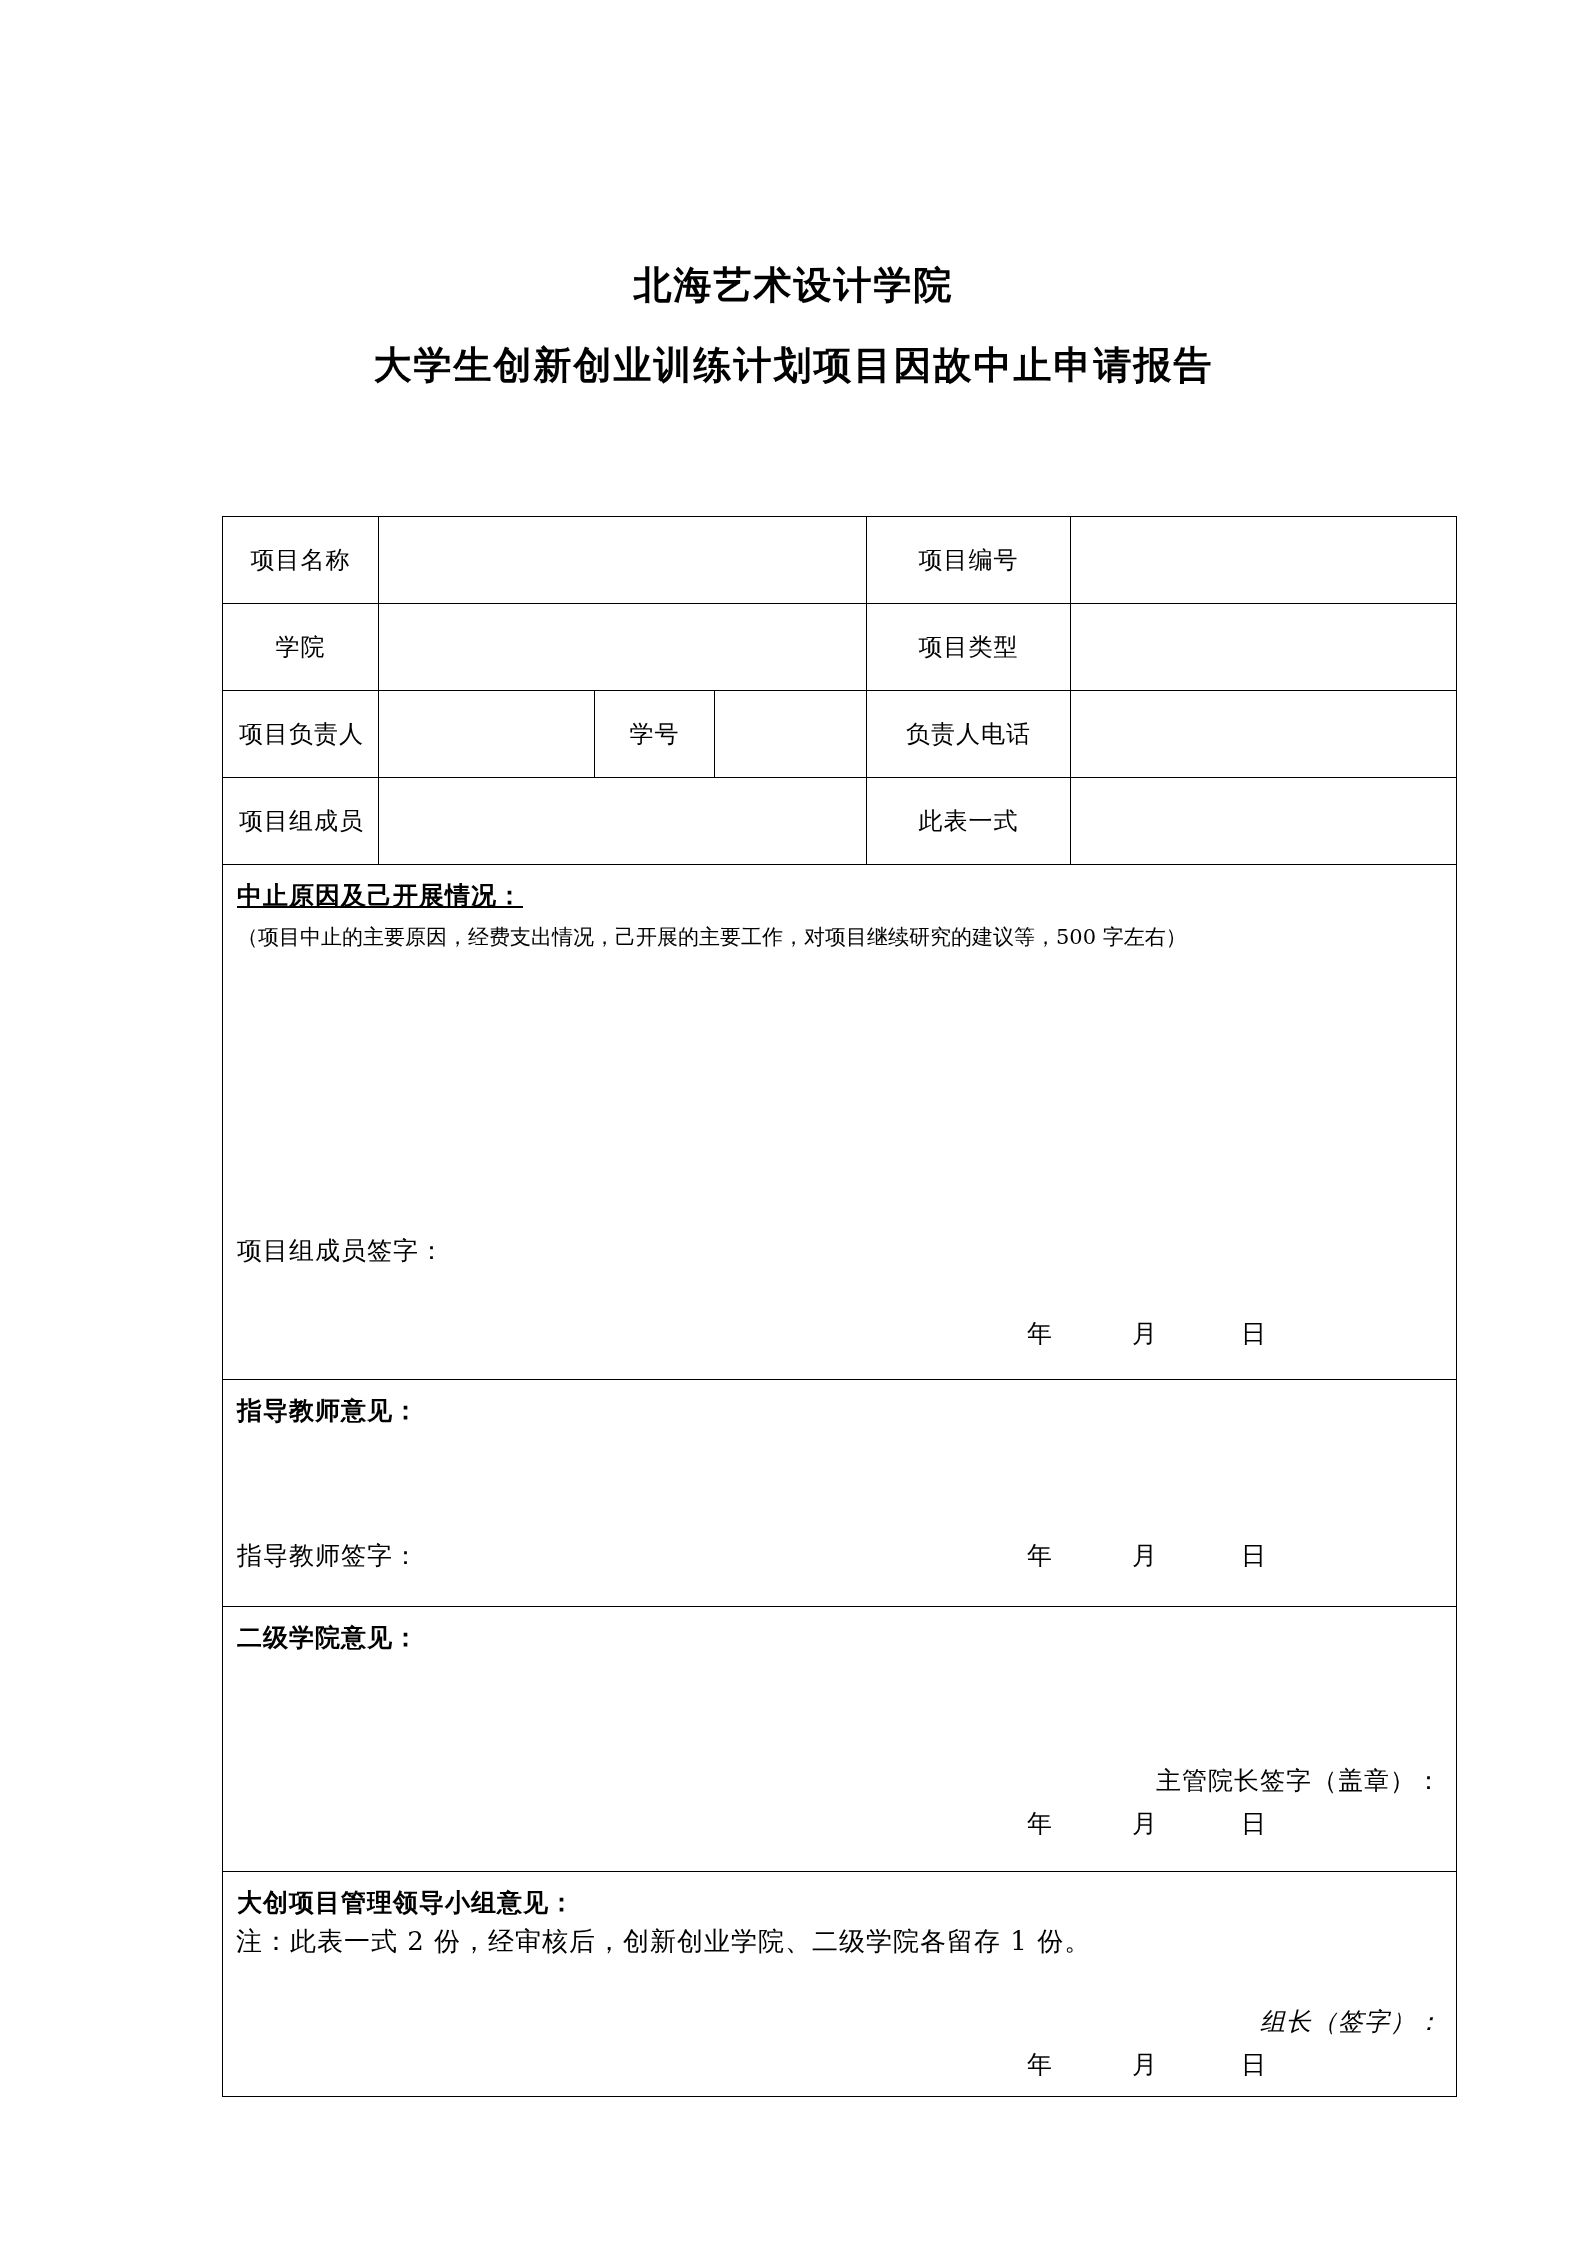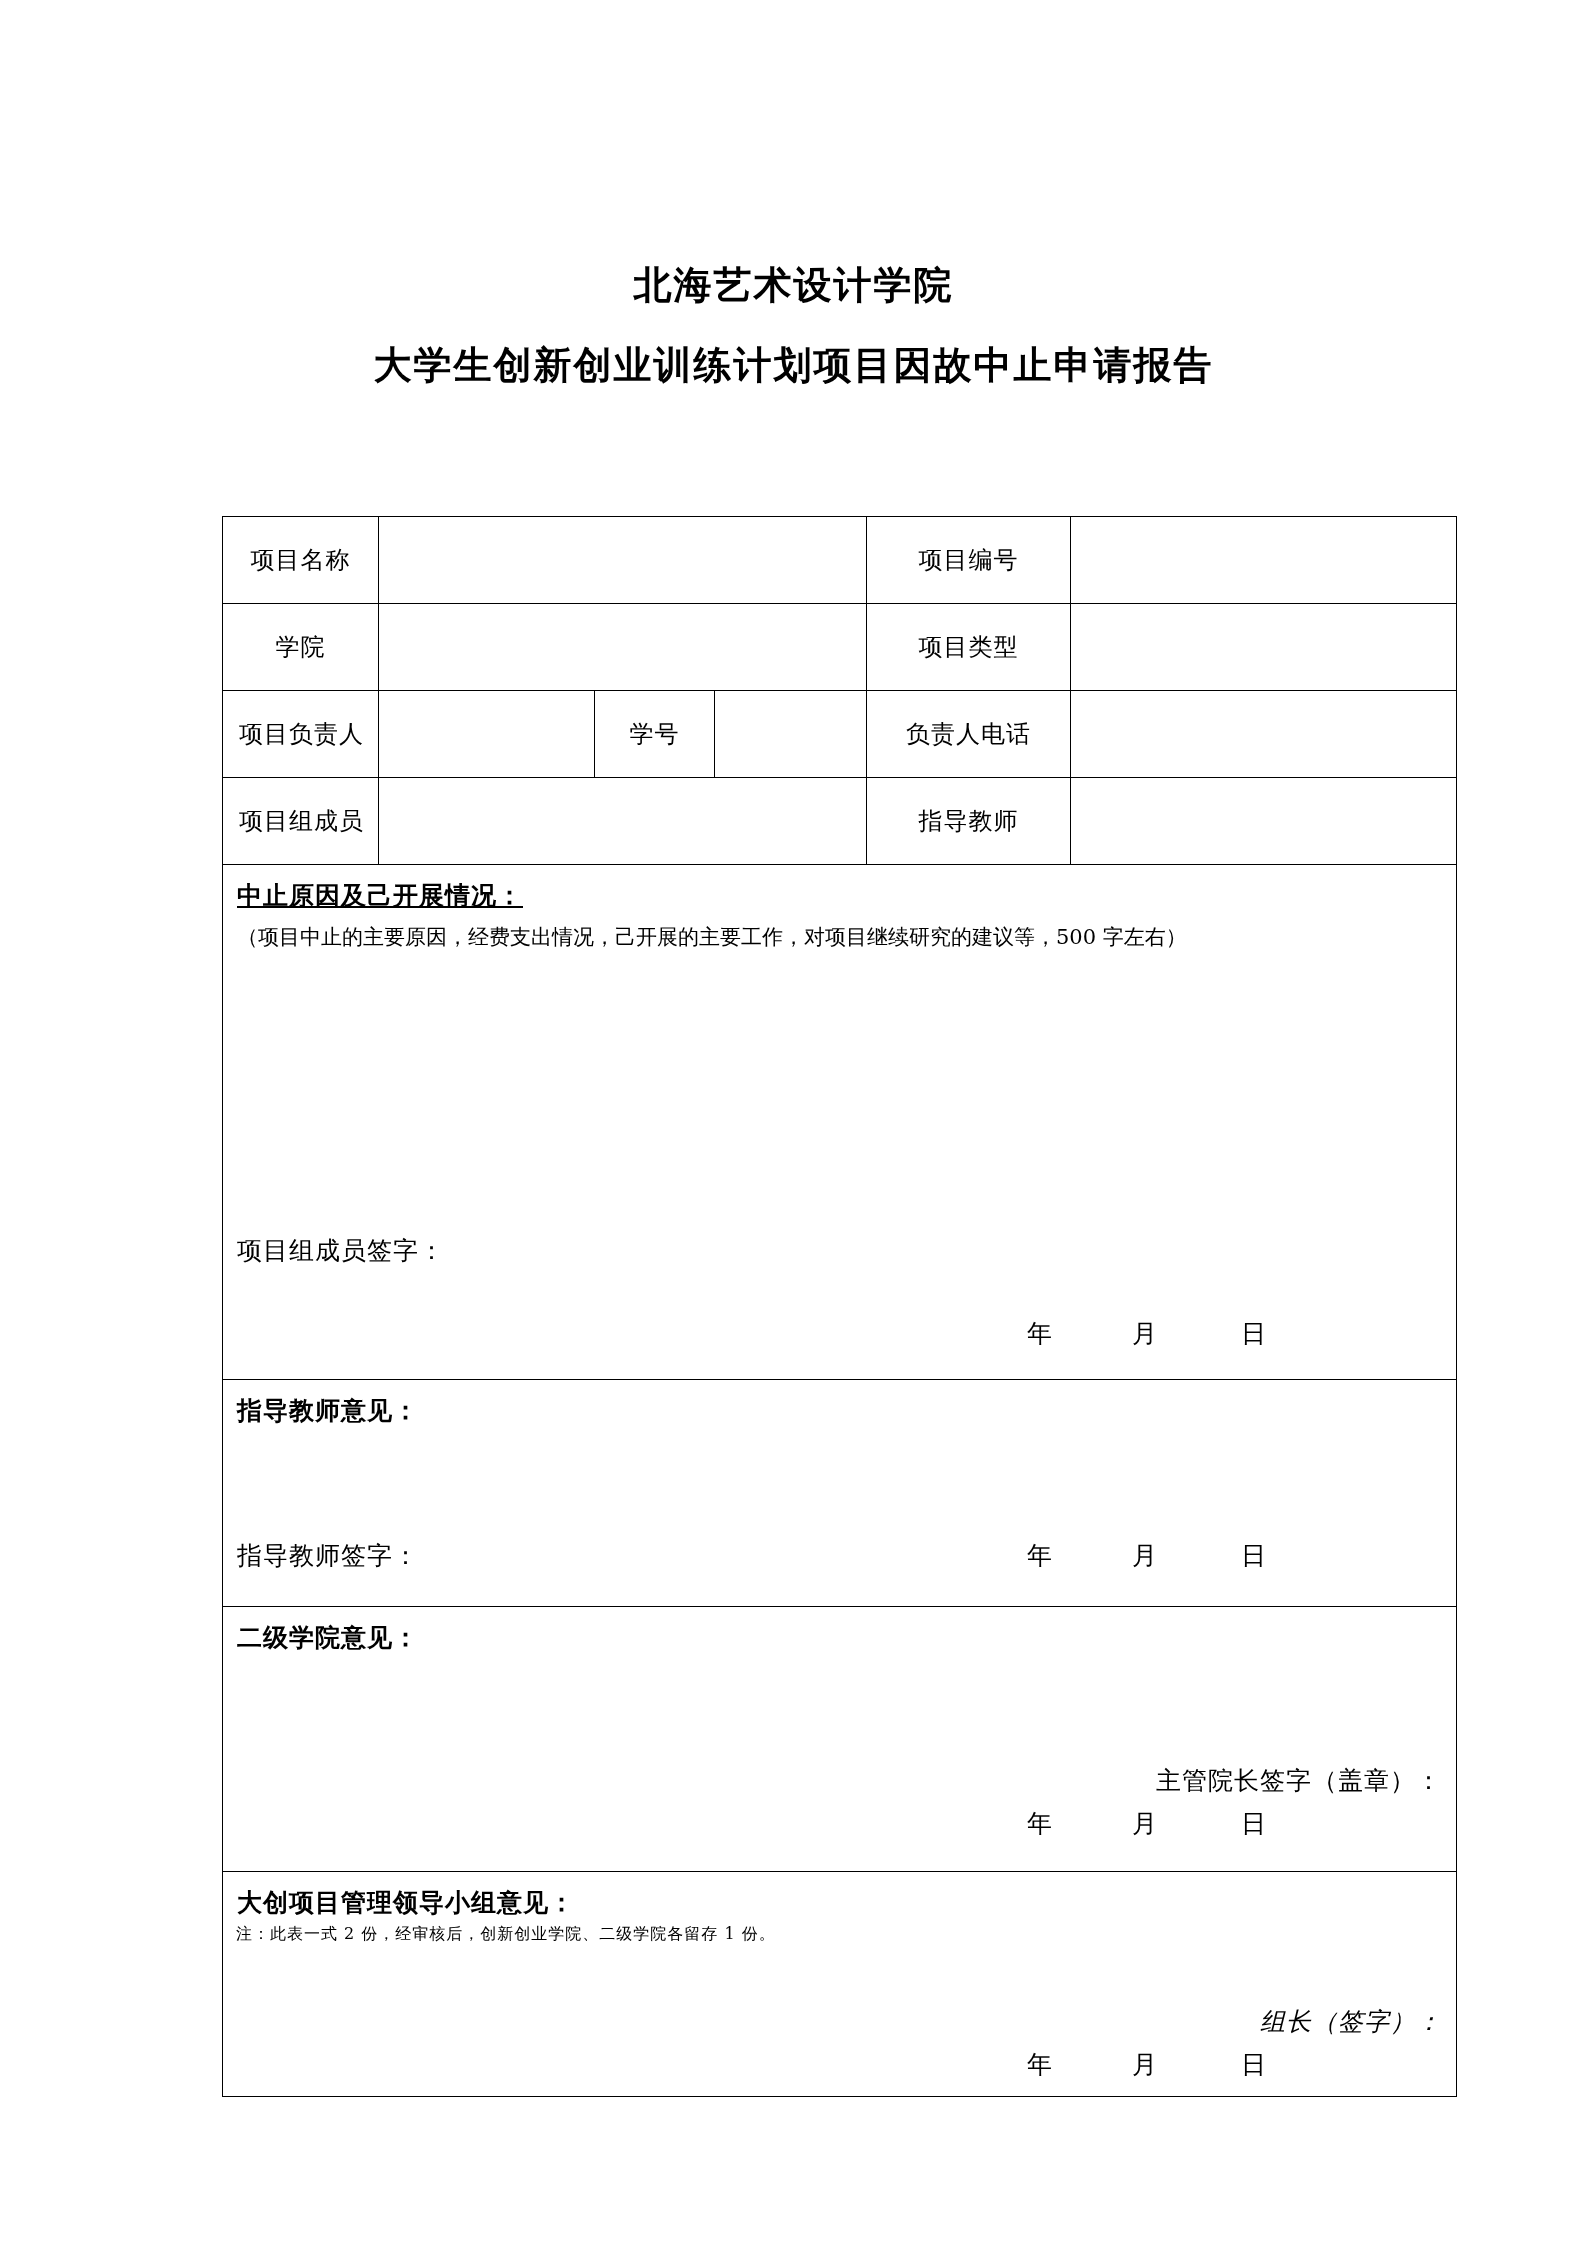--- a/index.html
+++ b/index.html
@@ -98,21 +98,21 @@
     letter-spacing: 1px;
   }
   .date-row span {
     display: inline-block;
   }
 
   .note {
     position: absolute;
     left: 236px;
     top: 1924px;
-    font-size: 16px;
+    font-size: 26px;
     letter-spacing: 1px;
   }
 
   .centered-sig {
     text-align: right;
     font-size: 25px;
     letter-spacing: 1px;
   }
 </style>
 </head>
@@ -156,21 +156,21 @@
         <td class="blank"></td>
         <td class="lbl">学号</td>
         <td class="blank"></td>
         <td class="lbl">负责人电话</td>
         <td class="blank"></td>
       </tr>
 
       <tr>
         <td class="lbl">项目组成员</td>
         <td class="blank" colspan="3"></td>
-        <td class="lbl">指导教师</td>
+        <td class="lbl">此表一式</td>
         <td class="blank"></td>
       </tr>
 
       <tr>
         <td class="sec-cell" colspan="6" style="height:498px;">
           <div class="sec-head" style="padding-left:0 !important;text-decoration:underline;">中止原因及己开展情况：</div>
           <div class="hint">（项目中止的主要原因，经费支出情况，己开展的主要工作，对项目继续研究的建议等，500 字左右）</div>
           <div style="height:268px;"></div>
           <div class="sig-line">项目组成员签字：</div>
           <div class="date-row" style="margin-top:50px; padding-left:790px;">

